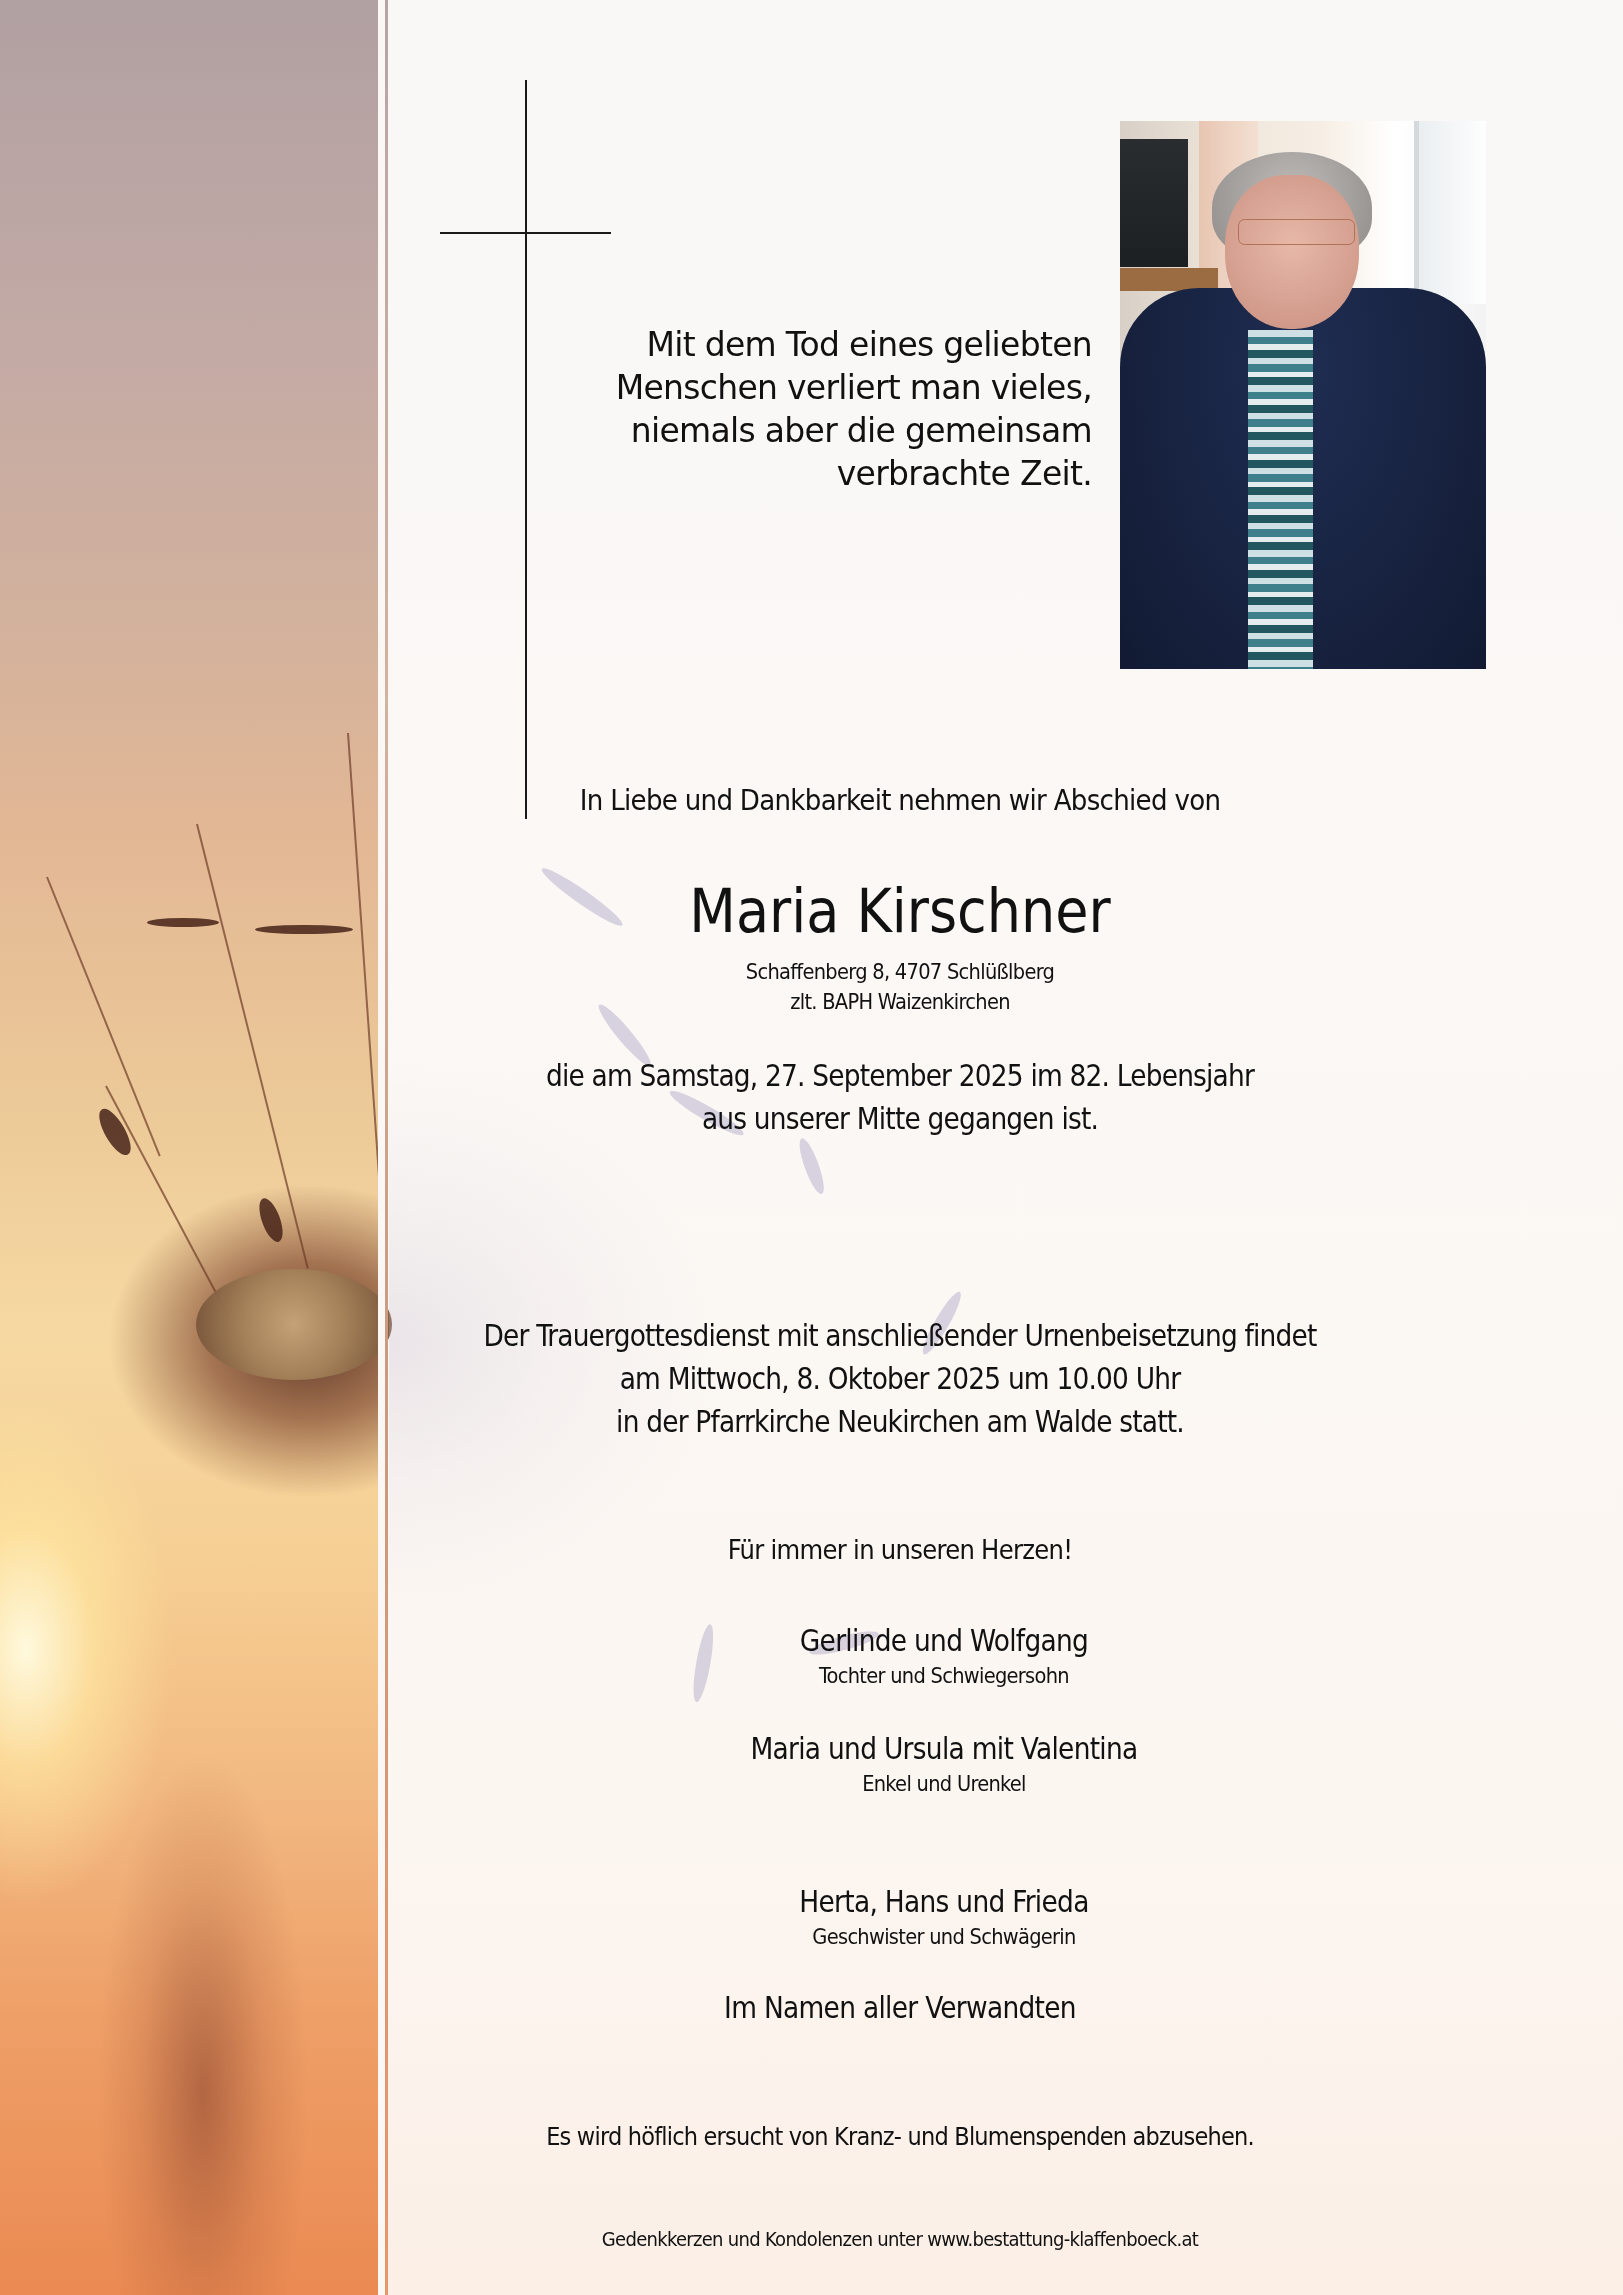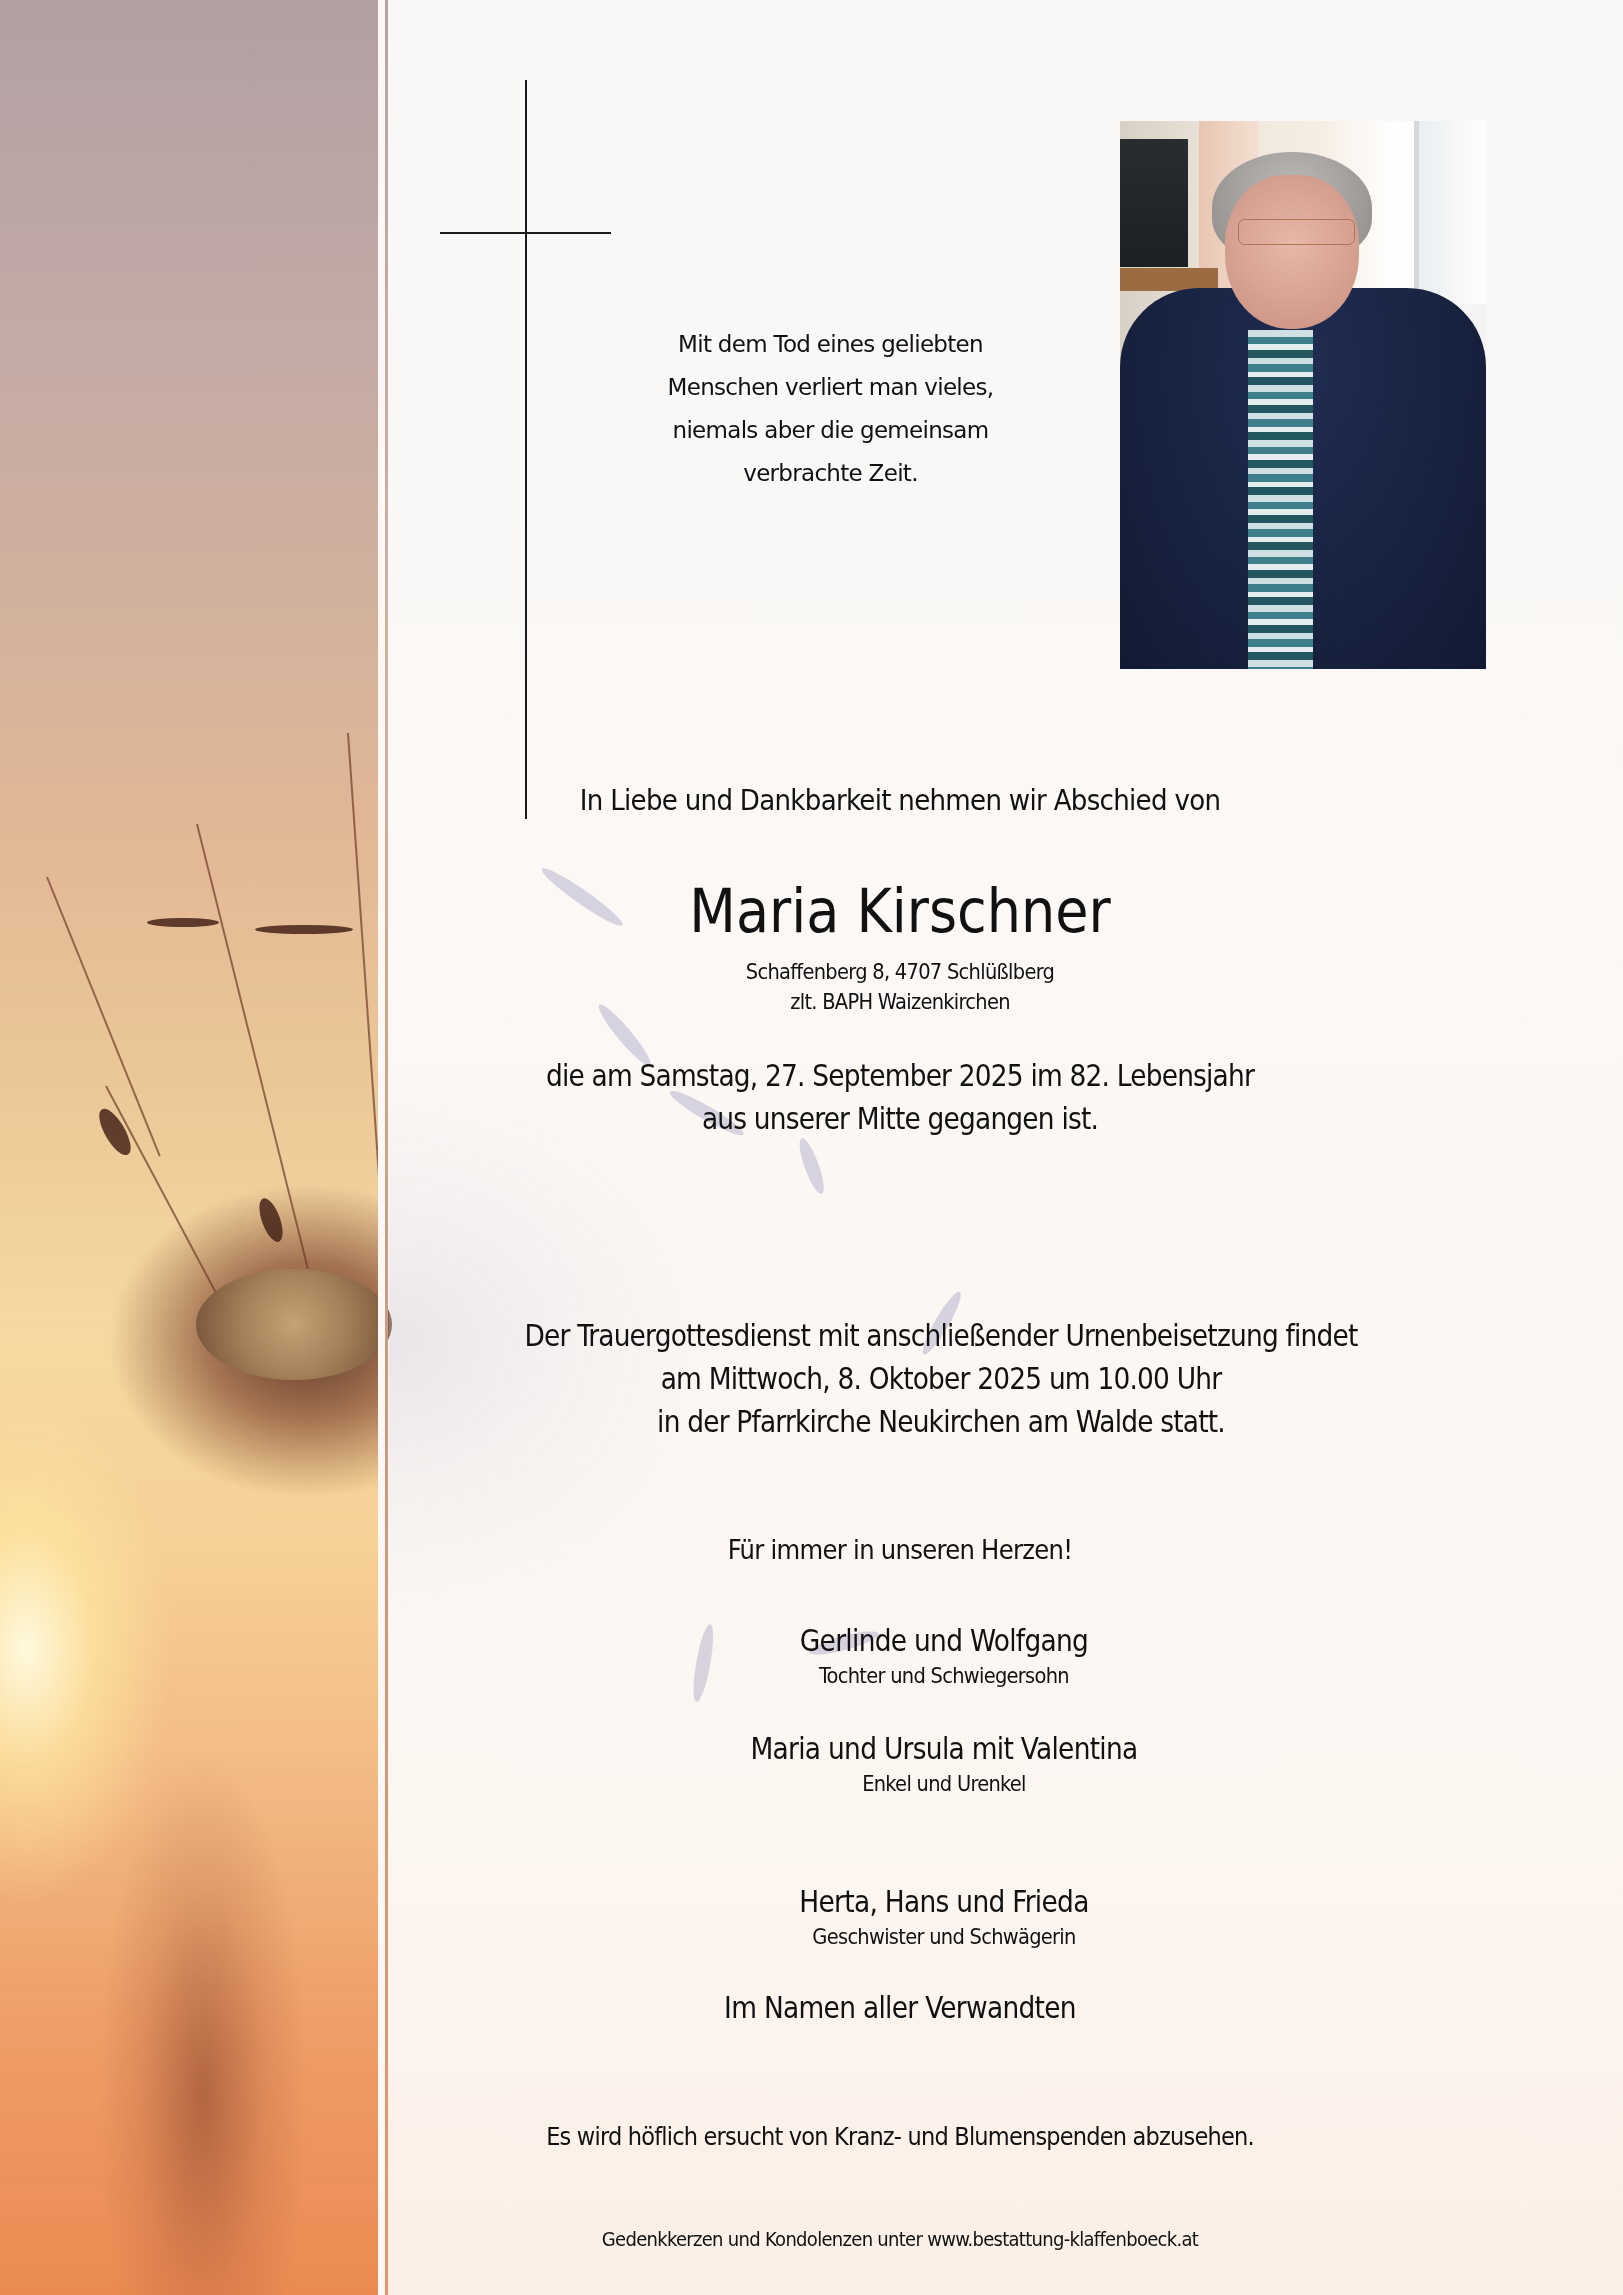--- a/index.html
+++ b/index.html
@@ -37,29 +37,29 @@
   .photo .window { position: absolute; left: 294px; top: 0; width: 71px; height: 183px; background: linear-gradient(90deg, #eaeef0, #ffffff); border-left: 5.2px solid #d4dadc; }
   .photo .shelf { position: absolute; left: 0; top: 147px; width: 98px; height: 23px; background: #9b6b42; }
   .photo .hair { position: absolute; left: 92px; top: 31px; width: 160px; height: 111px; border-radius: 50% 50% 40% 40%; background: radial-gradient(circle at 50% 40%, #bfbcba, #8f8b89); }
   .photo .face { position: absolute; left: 105px; top: 54px; width: 134px; height: 154px; border-radius: 45% 45% 48% 48%; background: radial-gradient(circle at 50% 45%, #e7b8a8, #c98f80); }
   .photo .glasses { position: absolute; left: 118px; top: 98px; width: 115px; height: 23.6px; border: 1.3px solid rgba(170,110,80,0.9); border-radius: 6.5px; }
   .photo .body { position: absolute; left: 0; top: 167px; width: 366px; height: 393px; background: radial-gradient(ellipse at 50% 20%, #1f2d52 0%, #17223f 60%, #121a32 100%); border-radius: 79px 79px 0 0; }
   .photo .shirt { position: absolute; left: 128px; top: 209px; width: 65px; height: 340px;
     background: repeating-linear-gradient(180deg, #cfe0e4 0px, #cfe0e4 6.5px, #3f7f8c 6.5px, #3f7f8c 14.4px, #e4ecee 14.4px, #e4ecee 19.6px, #23575f 19.6px, #23575f 27.5px); }
   
   .t { position: absolute; left: 389px; width: 1022px; text-align: center; white-space: nowrap; font-family: "DejaVu Sans Condensed", "DejaVu Sans", sans-serif; font-stretch: condensed; letter-spacing: -0.3px; }
-  .poem { position: absolute; left: 569px; width: 523px; text-align: center; font-size: 23px; line-height: 43px; top: 323px; letter-spacing: -0.7px; }
+  .poem { position: absolute; left: 569px; width: 523px; text-align: right; font-size: 33px; line-height: 43px; top: 323px; letter-spacing: -0.7px; }
   .line { display: block; }
   .intro { top: 783px; font-size: 29px; letter-spacing: -0.7px; }
   .name { top: 876px; font-size: 60px; letter-spacing: 0px; font-weight: 300; }
   .addr { top: 957px; font-size: 21.6px; line-height: 30px; letter-spacing: -0.7px; }
   .para { font-size: 29.4px; line-height: 43px; letter-spacing: -0.8px; }
   .p1 { top: 1055px; }
   .p2 { top: 1186px; }
-  .p3 { top: 1315px; padding-left: 41px; }
+  .p3 { top: 1315px; }
   .closing { top: 1534px; font-size: 27px; letter-spacing: -0.7px; }
   .fam { font-size: 29.4px; line-height: 43px; letter-spacing: -0.7px; padding-left: 44px; }
   .rel { font-size: 21.6px; line-height: 26px; letter-spacing: -0.7px; display: block; }
   .g1 { top: 1620px; }
   .g2 { top: 1728px; }
   .g3 { top: 1881px; }
   .on-behalf { top: 1991px; font-size: 29.4px; letter-spacing: -0.7px; }
   .request { top: 2122px; font-size: 25px; letter-spacing: -0.8px; }
   .website { top: 2227px; font-size: 20px; letter-spacing: -0.7px; }
 </style>

